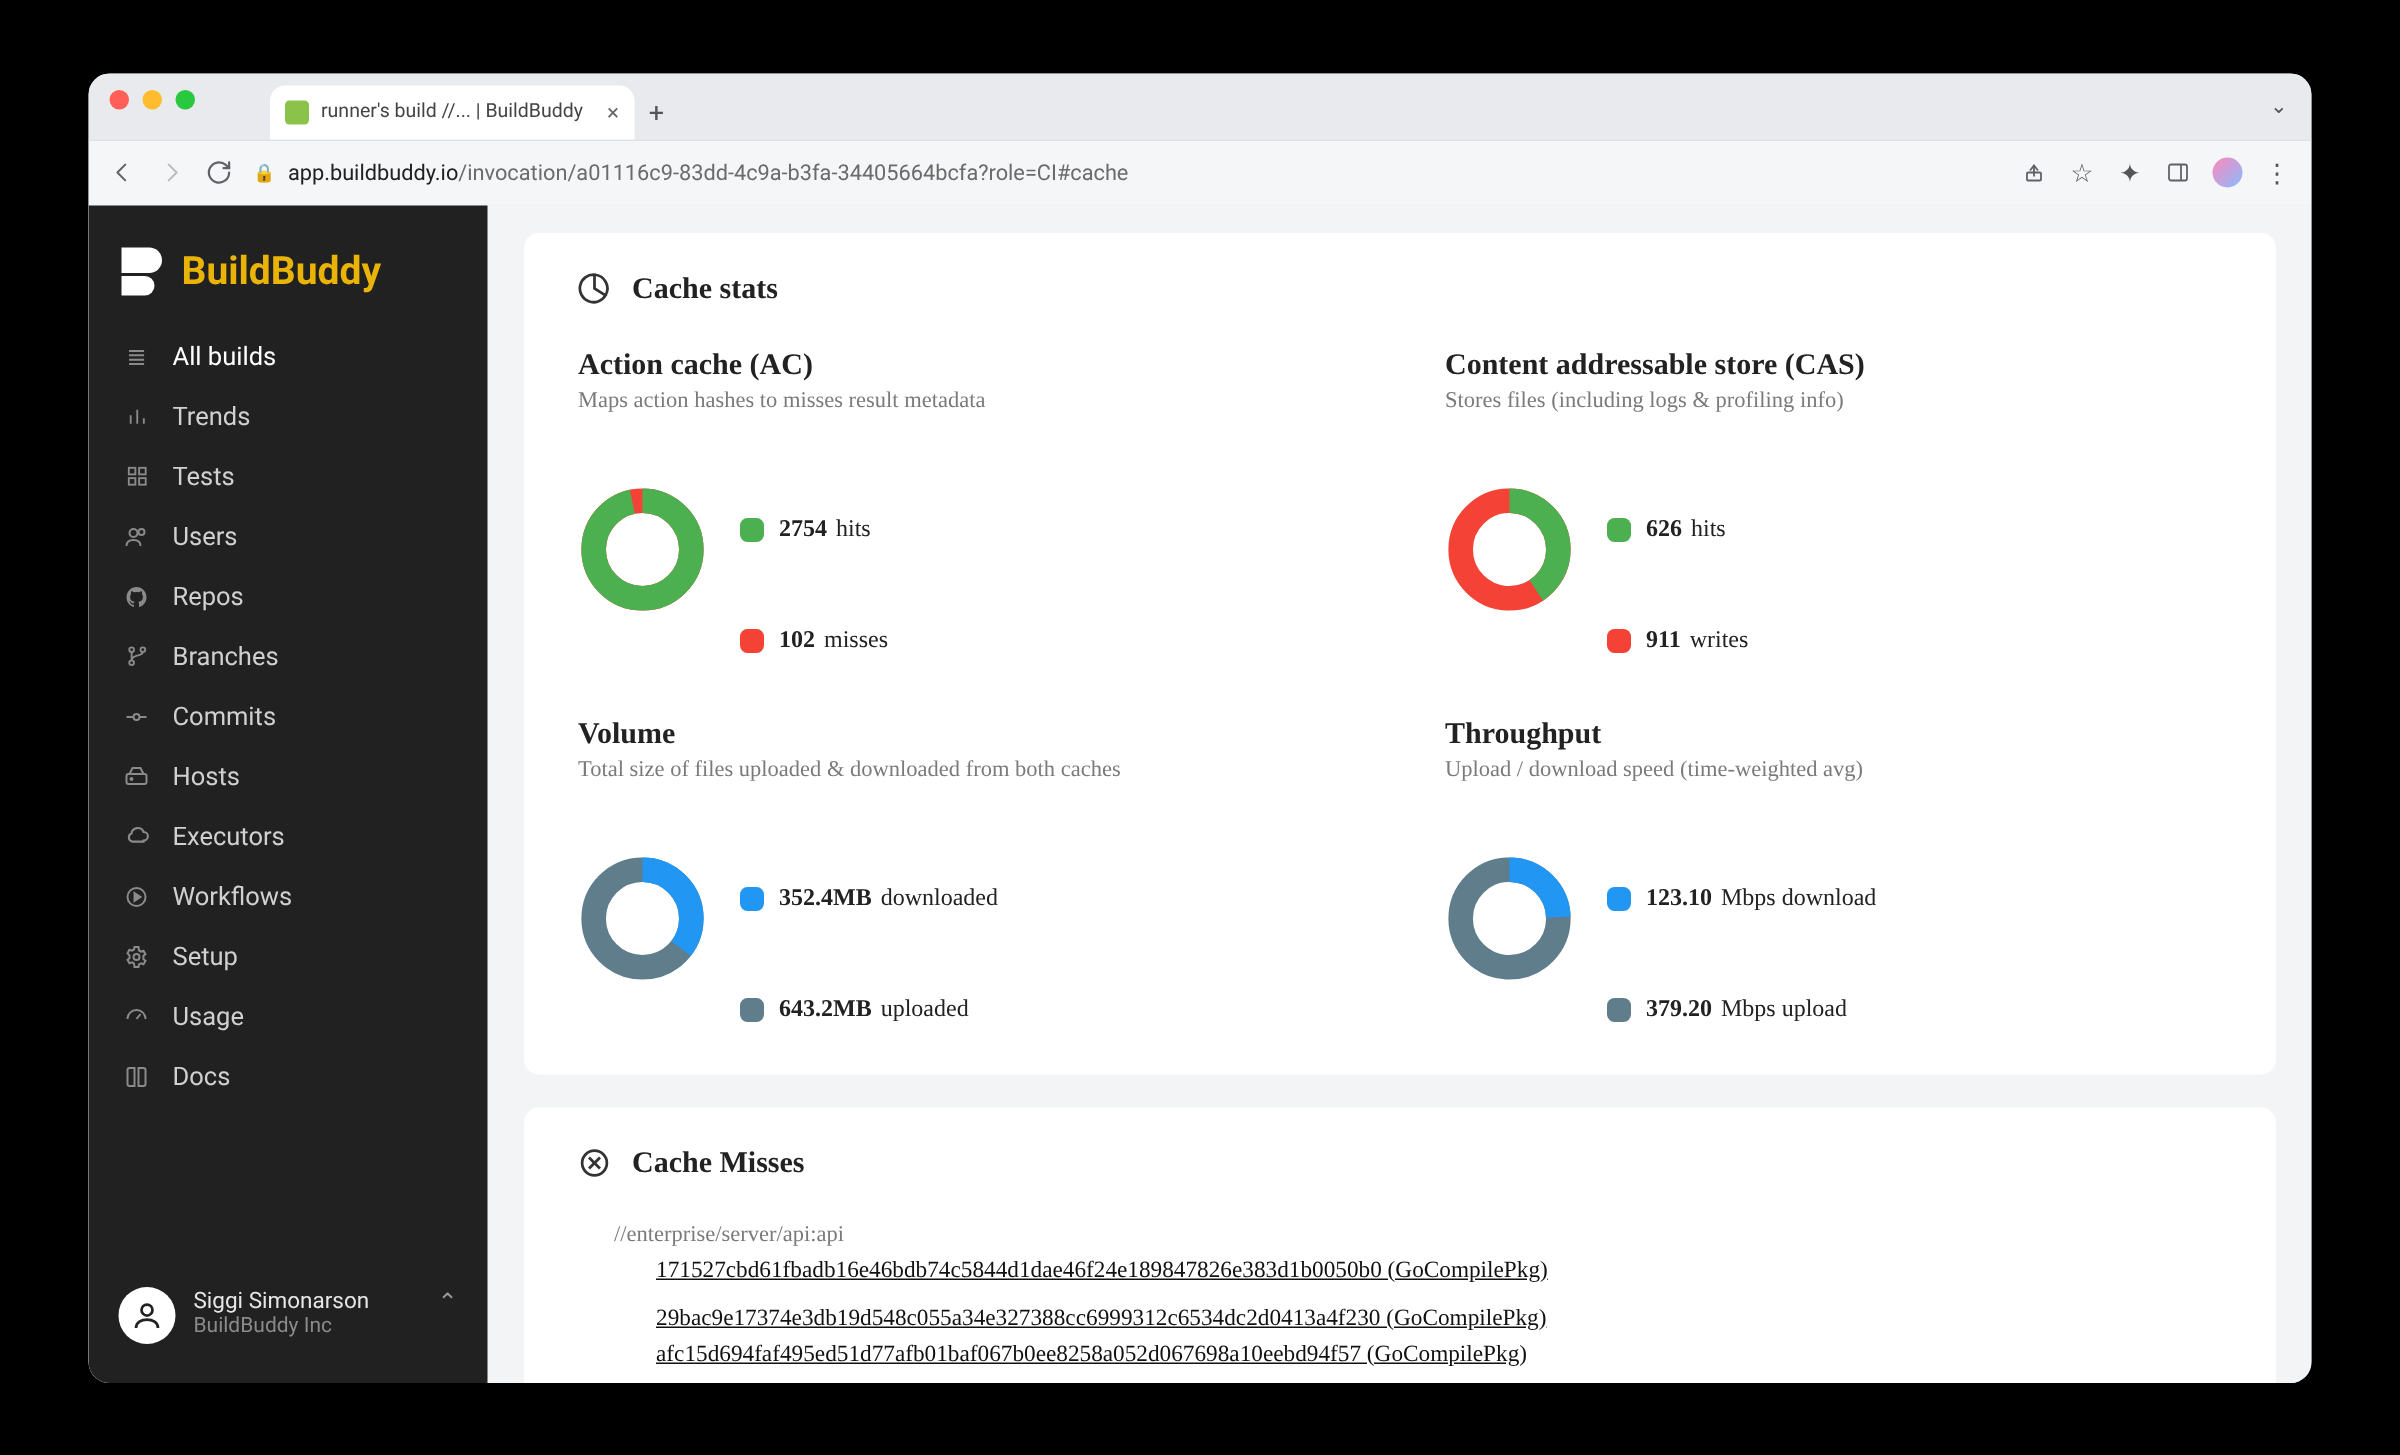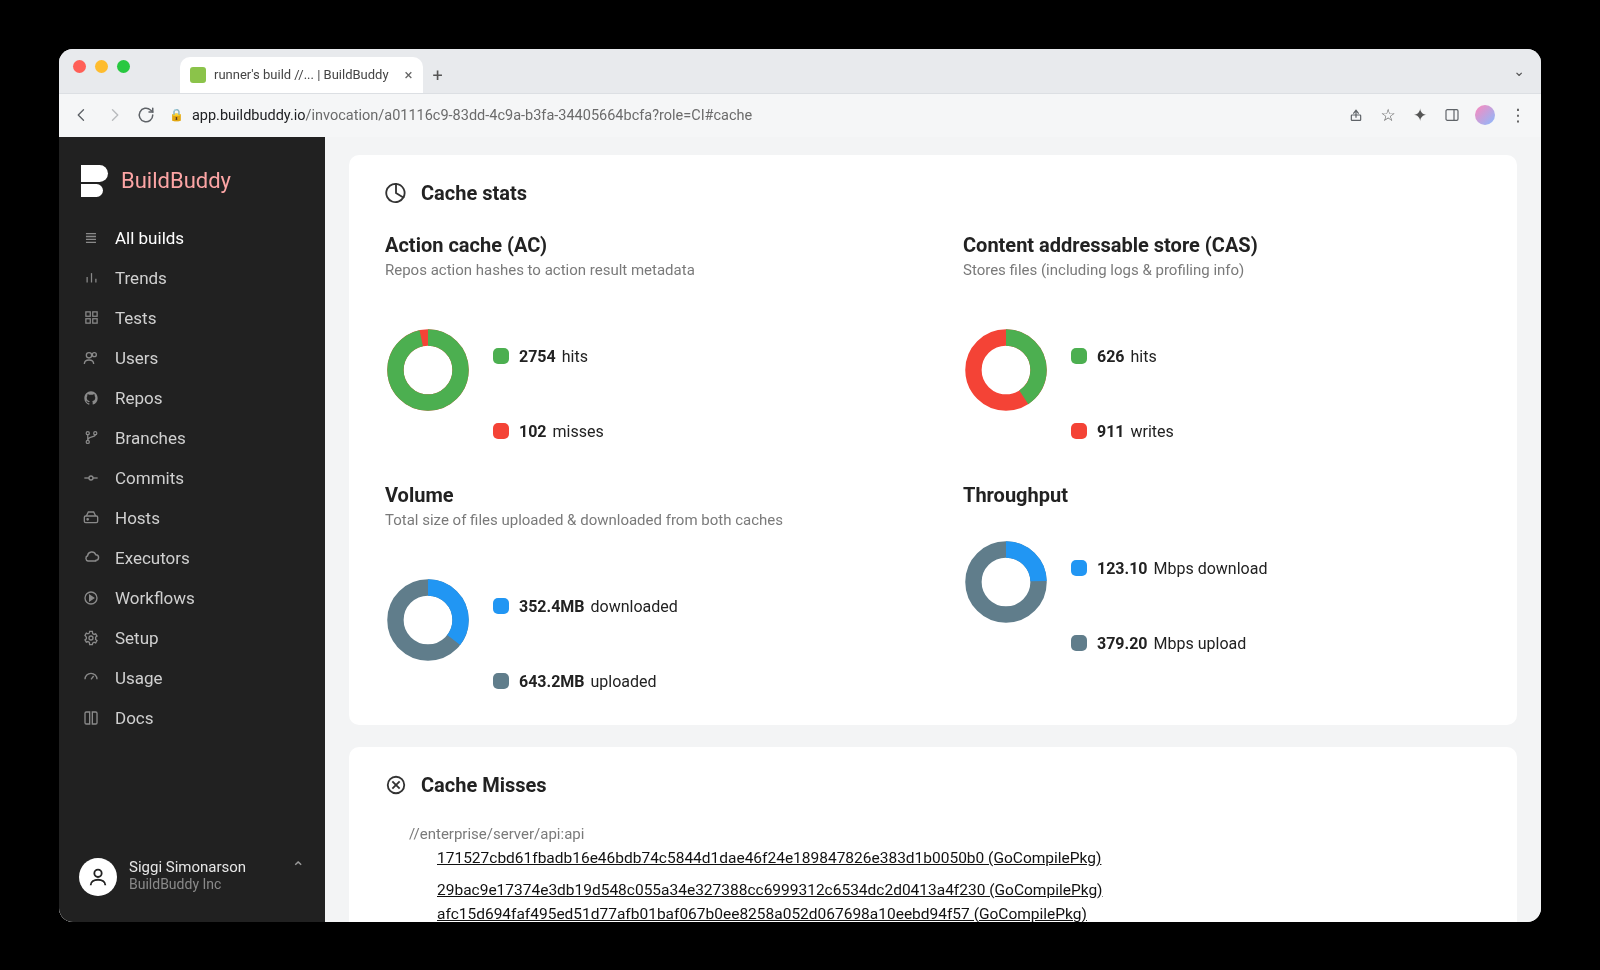--- a/index.html
+++ b/index.html
@@ -43,36 +43,36 @@
   
   .toolbar { height:44px; background:var(--chrome-toolbar); border-top:1px solid #dcdfe3; display:flex; align-items:center; padding:0 14px; gap:14px; color:#555; font-size:15px;}
   .urlbox{ flex:1; display:flex; align-items:center; gap:8px; font-size:14.5px; color:var(--chrome-url); }
   .lock{ font-size:12px; color:#555; }
   .chrome-icon{ width:18px; height:18px; display:flex;align-items:center;justify-content:center; color:#555; font-size:17px;}
   .avatar-mini{ width:20px;height:20px;border-radius:50%; background:linear-gradient(135deg,#f8b,#8bf);}
 
   
   .app { flex:1; display:flex; min-height:0; background:var(--app-bg); }
   .sidebar{ width:266px; background:var(--sidebar-bg); color:var(--sidebar-text); display:flex; flex-direction:column; padding:14px 0 10px; }
-  .logo{ display:flex; align-items:center; gap:12px; padding:14px 22px 22px; color:#fca5a5; font-weight:400; font-size:22px; }
+  .logo{ display:flex; align-items:center; gap:12px; padding:14px 22px 22px; color:#eab308; font-weight:700; font-size:26px; }
   .logo-mark{ width:28px; height:32px; position:relative;}
   .logo-mark::before,.logo-mark::after{content:"";position:absolute;left:0;background:#fff;border-radius:0 10px 10px 0;}
   .logo-mark::before{top:0;width:27px;height:17px;}
   .logo-mark::after{bottom:0;width:22px;height:13px;}
   .nav{ display:flex; flex-direction:column; gap:2px; padding:0 8px;}
   .nav-item{ display:flex; align-items:center; gap:14px; padding:9px 14px; border-radius:6px; color:var(--sidebar-text); font-size:17px; cursor:pointer;}
   .nav-item.active{ color:#fff; }
   .nav-icon{ width:20px; display:flex; justify-content:center; color:#8a8a8a; font-size:16px;}
   .sidebar-footer{ margin-top:auto; display:flex; align-items:flex-start; gap:12px; padding:16px 20px; }
   .user-avatar{ width:38px;height:38px;border-radius:50%; background:#fff; color:#222; display:flex;align-items:center;justify-content:center; font-size:18px;}
   .user-name{ font-size:15px; color:#e6e6e6;}
   .user-org{ font-size:14px; color:#8a8a8a;}
   .chev{ margin-left:auto; color:#9a9a9a;}
 
-  .main { flex:1; overflow:auto; padding:18px 24px; }
+  .main { flex:1; overflow:auto; padding:18px 24px;font-family:Liberation Serif, serif; }
   .card{ background:var(--card-bg); border-radius:10px; padding:26px 36px 34px; margin-bottom:22px; }
   .card-header{ display:flex; align-items:center; gap:14px; font-weight:700; font-size:20px; color:var(--text); margin-bottom:28px;}
   .card-header-icon{ color:#444; display:flex;}
 
   .stats-grid{ display:grid; grid-template-columns:1fr 1fr; column-gap:60px; row-gap:42px; }
   .stat h3{ margin:0 0 4px; font-size:20px; font-weight:700; color:var(--text);}
   .stat .sub{ font-size:15px; color:var(--text-dim); margin-bottom:20px;}
   .stat-body{ display:flex; align-items:center; gap:22px;}
   .donut{ width:86px; height:86px; }
   .legend{ display:flex; flex-direction:column; gap:8px;}
@@ -298,21 +298,21 @@
                 <path d="M12 2v10l8 5A10 10 0 1 1 12 2z"></path>
                 <path d="M12 2a10 10 0 0 1 8 15"></path>
               </svg>
             </span>
           <span>Cache stats</span>
         </div>
         <div class="stats-grid">
 
           <div class="stat">
             <h3>Action cache (AC)</h3>
-            <div class="sub">Repos action hashes to action result metadata</div>
+            <div class="sub">Maps action hashes to misses result metadata</div>
             <div class="stat-body">
               <svg class="donut" viewBox="0 0 42 42">
                 <circle cx="21" cy="21" r="15.9" fill="none" stroke="#f44336" stroke-width="8"></circle>
                 <circle cx="21" cy="21" r="15.9" fill="none" stroke="#4caf50" stroke-width="8" stroke-dasharray="96.4 100" transform="rotate(-90 21 21)"></circle>
               </svg>
               <div class="legend">
                 <div class="legend-row">
                     <span class="swatch sw-green"></span>
                     <span><b>2754</b> <span>hits</span></span>
                   </div>
@@ -361,20 +361,21 @@
                 <div class="legend-row">
                     <span class="swatch sw-slate"></span>
                     <span><b>643.2MB</b> <span>uploaded</span></span>
                   </div>
               </div>
             </div>
           </div>
 
           <div class="stat">
             <h3>Throughput</h3>
+            <div class="sub">Upload / download speed (time-weighted avg)</div>
             <div class="stat-body">
               <svg class="donut" viewBox="0 0 42 42">
                 <circle cx="21" cy="21" r="15.9" fill="none" stroke="#607d8b" stroke-width="8"></circle>
                 <circle cx="21" cy="21" r="15.9" fill="none" stroke="#2196f3" stroke-width="8" stroke-dasharray="24.5 100" transform="rotate(-90 21 21)"></circle>
               </svg>
               <div class="legend">
                 <div class="legend-row">
                     <span class="swatch sw-blue"></span>
                     <span><b>123.10</b> <span>Mbps download</span></span>
                   </div>

